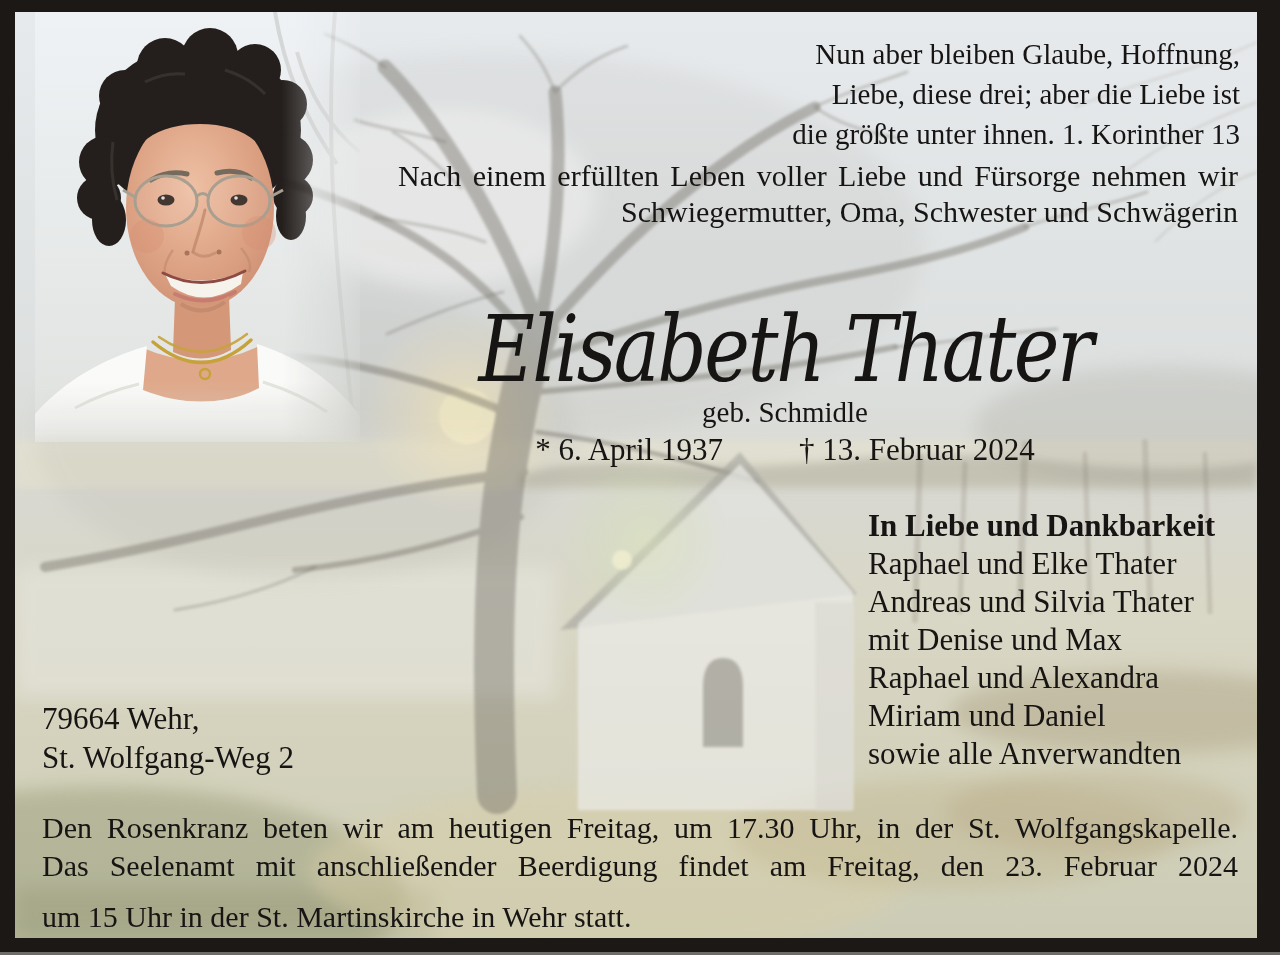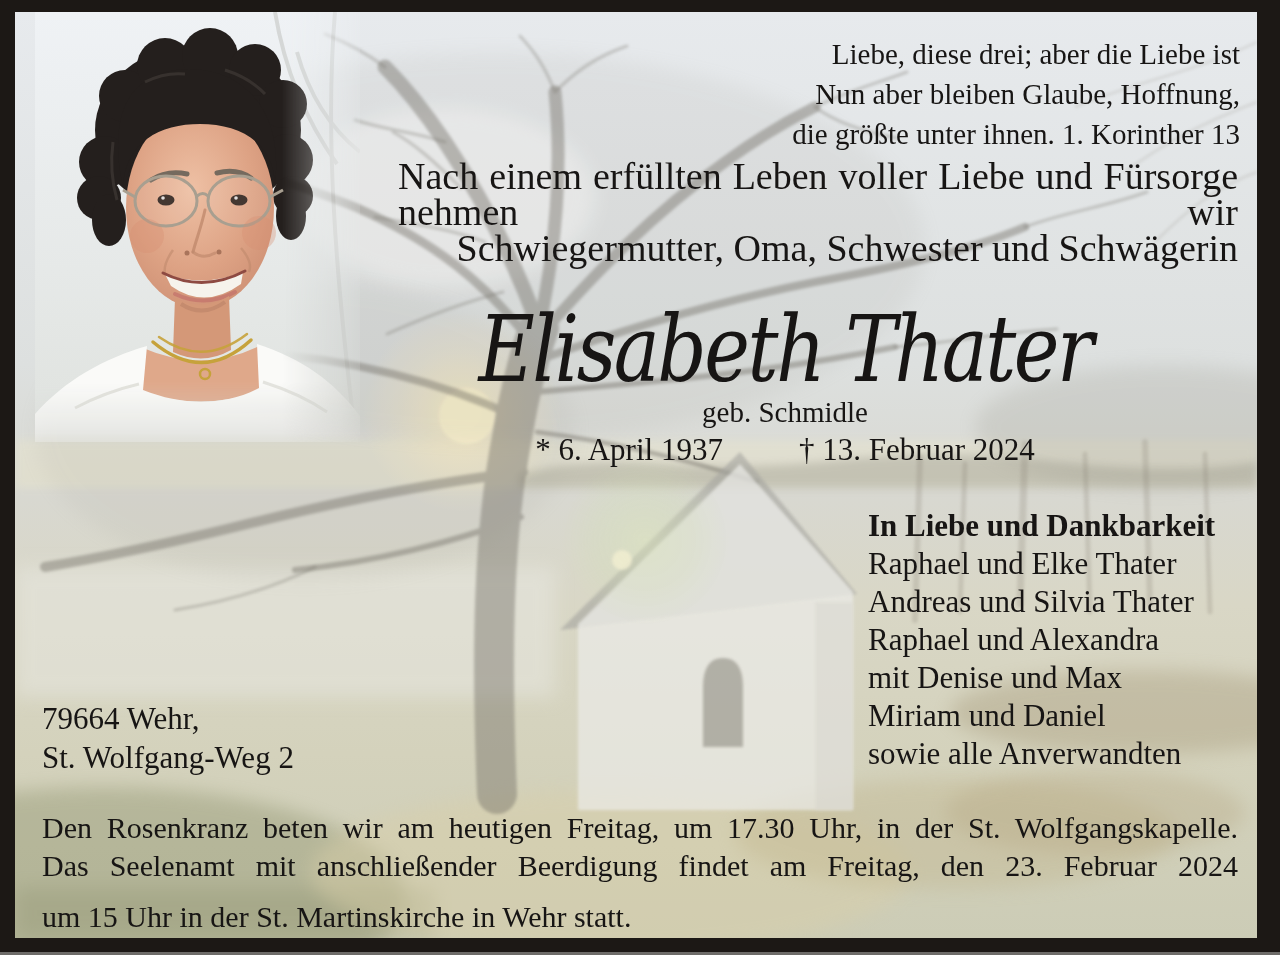--- a/index.html
+++ b/index.html
@@ -20,21 +20,21 @@
     -webkit-mask-image:linear-gradient(to right,#000 76%,rgba(0,0,0,.45) 94%,rgba(0,0,0,.18) 100%);
     mask-image:linear-gradient(to right,#000 76%,rgba(0,0,0,.45) 94%,rgba(0,0,0,.18) 100%);
   }
   .photo-wrap-inner{
     width:325px;height:430px;
     -webkit-mask-image:linear-gradient(to bottom,#000 86%,rgba(0,0,0,.55) 97%,rgba(0,0,0,.3) 100%);
     mask-image:linear-gradient(to bottom,#000 86%,rgba(0,0,0,.55) 97%,rgba(0,0,0,.3) 100%);
   }
   .txt{position:absolute;white-space:nowrap;}
   .quote{top:22px;right:17px;text-align:right;font-size:29px;line-height:40px;}
-  .intro{top:146px;left:383px;width:840px;font-size:38px;line-height:36px;white-space:normal;}
+  .intro{top:146px;left:383px;width:840px;font-size:30px;line-height:36px;white-space:normal;}
   .intro .just{display:block;text-align:justify;text-align-last:justify;}
   .intro .last{display:block;text-align:right;}
   .name-block{top:278px;left:270px;width:1000px;text-align:center;line-height:120px;height:120px;}
   .name-script{
     display:inline-block;font-family:"DejaVu Serif", serif;font-style:italic;
     font-size:92px;letter-spacing:-3px;transform:scaleX(.84);transform-origin:50% 50%;
     font-weight:500;
   }
   .maiden{top:384px;left:270px;width:1000px;text-align:center;font-size:29px;}
   .dates{top:420px;left:270px;width:1000px;display:flex;justify-content:center;gap:76px;font-size:31px;}
@@ -259,22 +259,22 @@
       <g stroke="#c6a23b" fill="none" stroke-linecap="round">
         <path d="M118,330 Q168,372 216,328" stroke-width="3.5"></path>
         <path d="M124,325 Q168,356 212,322" stroke-width="2.5" opacity="0.9"></path>
         <circle cx="170" cy="362" r="5" stroke-width="2.5"></circle>
       </g>
     </svg>
    </div>
   </div>
 
   <div class="txt quote">
+    <div>Nun aber bleiben Glaube, Hoffnung,</div>
     <div>Liebe, diese drei; aber die Liebe ist</div>
-    <div>Nun aber bleiben Glaube, Hoffnung,</div>
     <div>die größte unter ihnen. 1. Korinther 13</div>
   </div>
 
   <div class="txt intro">
     <span class="just">Nach einem erfüllten Leben voller Liebe und Fürsorge nehmen wir</span>
     <span class="last">Schwiegermutter, Oma, Schwester und Schwägerin</span>
   </div>
 
   <div class="txt name-block">
     <span class="name-script">Elisabeth Thater</span>
@@ -282,22 +282,22 @@
   <div class="txt maiden">geb. Schmidle</div>
   <div class="txt dates">
     <span>* 6. April 1937</span>
     <span>† 13. Februar 2024</span>
   </div>
 
   <div class="txt family">
     <div class="closing">In Liebe und Dankbarkeit</div>
     <div>Raphael und Elke Thater</div>
     <div>Andreas und Silvia Thater</div>
+    <div>mit Denise und Max</div>
     <div>Raphael und Alexandra</div>
-    <div>mit Denise und Max</div>
     <div>Miriam und Daniel</div>
     <div>sowie alle Anverwandten</div>
   </div>
 
   <div class="txt address">
     <div>79664 Wehr,</div>
     <div>St. Wolfgang-Weg 2</div>
   </div>
 
   <div class="txt service">

